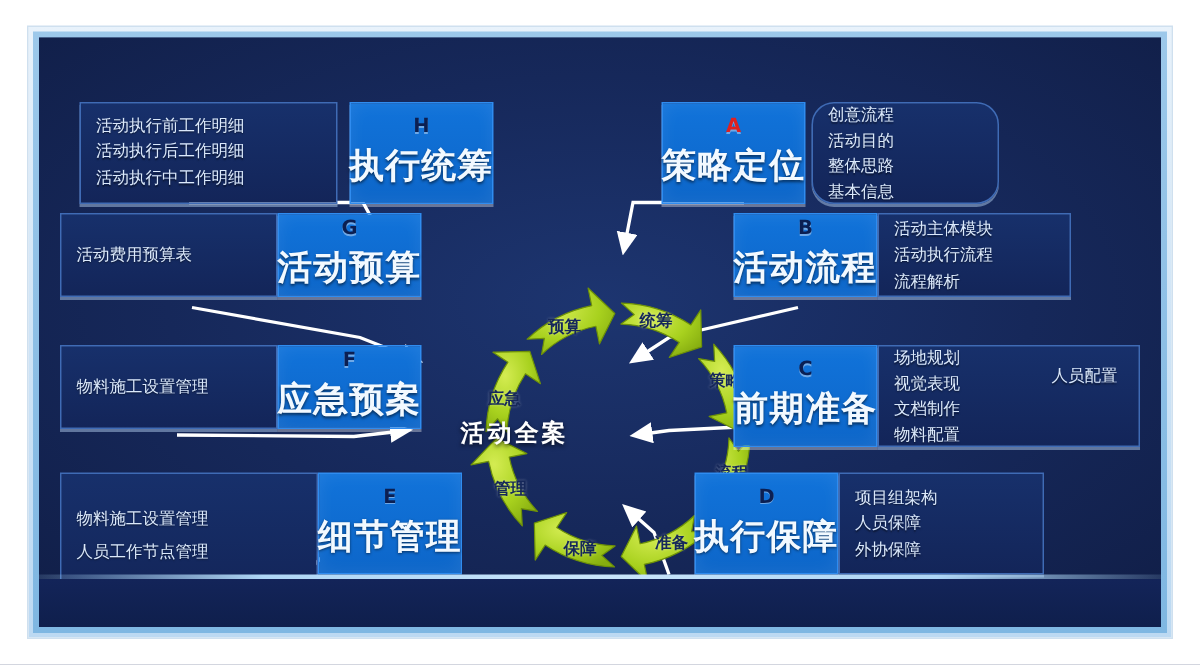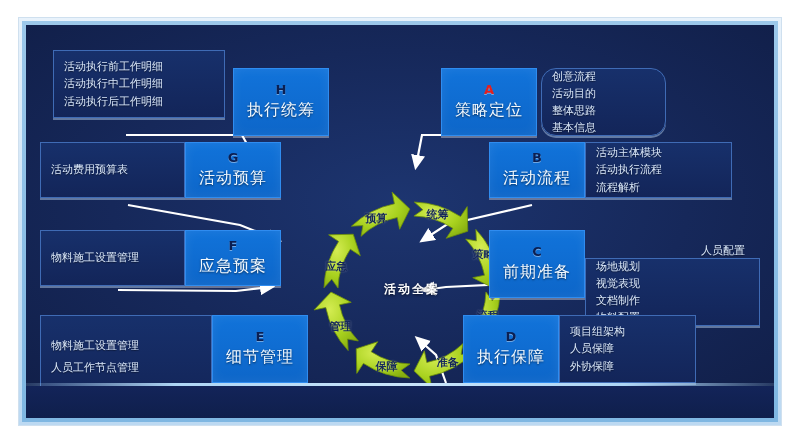--- a/index.html
+++ b/index.html
@@ -49,21 +49,21 @@
     display:flex; flex-direction:column; align-items:center; justify-content:center;
     color:#eaf4ff;
   }
   .tbox .code{
     font-weight:bold; font-size:13px; line-height:1; color:#0b1f52;
     text-shadow: 0 1px 0 rgba(255,255,255,.4);
     margin-bottom:4px;
   }
   .tbox .code.accent{ color:#e02020; }
   .tbox .name{
-    font-size:16px; font-weight:normal; letter-spacing:1px; white-space:nowrap;
+    font-size:23px; font-weight:bold; letter-spacing:1px; white-space:nowrap;
     color:#f2f9ff; text-shadow: 0 1px 2px rgba(0,0,0,.55);
   }
 
   
   .lbox{
     position:absolute;
     background: linear-gradient(180deg,#17306b 0%, #132559 100%);
     border:1px solid #3f6bb5;
     box-shadow: 0 2px 0 rgba(190,220,250,.45);
     padding:5px 10px;
@@ -78,21 +78,21 @@
 
   .floating-note{
     position:absolute; color:#dbe9fb; font-size:11px; white-space:nowrap;
     text-shadow: 0 1px 1px rgba(0,0,0,.5);
   }
 
   
   .ring-wrap{ position:absolute; left:281px; top:160px; width:210px; height:210px; }
   .ring-center-label{
     position:absolute; left:0; right:0; top:50%; transform:translateY(-52%);
-    text-align:center; color:#ffffff; font-size:12px; font-weight:bold;
+    color:#ffffff; font-size:16px; font-weight:bold;
     letter-spacing:2px; text-shadow: 0 1px 3px rgba(0,0,0,.7);
     pointer-events:none;
   }
   .seg-label{
     position:absolute; color:#16285a; font-size:11px; font-weight:bold;
     text-shadow: 0 0 2px rgba(255,255,255,.35); white-space:nowrap;
     transform:translate(-50%,-50%); pointer-events:none;
   }
   svg{ display:block; }
 </style>
@@ -159,24 +159,24 @@
           <div class="seg-label" style="left: 180.866px; top: 130.384px;">流程</div>
           <div class="seg-label" style="left: 140.696px; top: 176.595px;">准备</div>
           <div class="seg-label" style="left: 79.6156px; top: 180.866px;">保障</div>
           <div class="seg-label" style="left: 33.4053px; top: 140.696px;">管理</div>
           <div class="seg-label" style="left: 29.1341px; top: 81px;">应急</div>
           <div class="seg-label" style="left: 69.3042px; top: 33.4053px;">预算</div>
         </div>
       <div class="ring-center-label">活动全案</div>
     </div>
 
-    <div class="lbox" style="left:27px; top:25px; width:172px; height:68px;font-family:Liberation Serif, serif;">
+    <div class="lbox" style="left:27px; top:43px; width:172px; height:68px;font-family:Liberation Serif, serif;">
       <div class="li">活动执行前工作明细</div>
+      <div class="li">活动执行后工作明细</div>
       <div class="li">活动执行中工作明细</div>
-      <div class="li">活动执行后工作明细</div>
     </div>
     <div class="tbox" style="left:207px; top:43px; width:96px; height:68px;">
       <div class="code">H</div>
       <div class="name">执行统筹</div>
     </div>
 
     <div class="tbox" style="left:415px; top:43px; width:96px; height:68px;">
       <div class="code accent">A</div>
       <div class="name">策略定位</div>
     </div>
@@ -193,39 +193,39 @@
     <div class="lbox" style="left:14px; top:117px; width:145px; height:56px; background:transparent; border:none; box-shadow:none; pointer-events:none;"></div>
     <div class="tbox" style="left:159px; top:117px; width:96px; height:56px;">
       <div class="code">G</div>
       <div class="name">活动预算</div>
     </div>
 
     <div class="tbox" style="left:463px; top:117px; width:96px; height:56px;">
       <div class="code">B</div>
       <div class="name">活动流程</div>
     </div>
-    <div class="lbox" style="left:559px; top:117px; width:147px; height:56px;">
+    <div class="lbox" style="left:559px; top:117px; width:129px; height:56px;">
       <div class="li">活动主体模块</div>
       <div class="li">活动执行流程</div>
       <div class="li">流程解析</div>
     </div>
 
     <div class="lbox" style="left:14px; top:205px; width:145px; height:56px;">
       <div class="li">物料施工设置管理</div>
     </div>
     <div class="tbox" style="left:159px; top:205px; width:96px; height:56px;">
       <div class="code">F</div>
       <div class="name">应急预案</div>
     </div>
 
     <div class="tbox" style="left:463px; top:205px; width:96px; height:68px;">
       <div class="code">C</div>
       <div class="name">前期准备</div>
     </div>
-    <div class="lbox" style="left:559px; top:205px; width:175px; height:68px;margin-top:28px;">
+    <div class="lbox" style="left:559px; top:205px; width:175px; height:68px;">
       <div class="li">场地规划</div>
       <div class="li">视觉表现</div>
       <div class="li">文档制作</div>
       <div class="li">物料配置</div>
     </div>
     <div class="floating-note" style="left:675px; top:218px;">人员配置</div>
 
     <div class="lbox spaced" style="left:14px; top:290px; width:172px; height:84px;">
       <div class="li">物料施工设置管理</div>
       <div class="li">人员工作节点管理</div>

